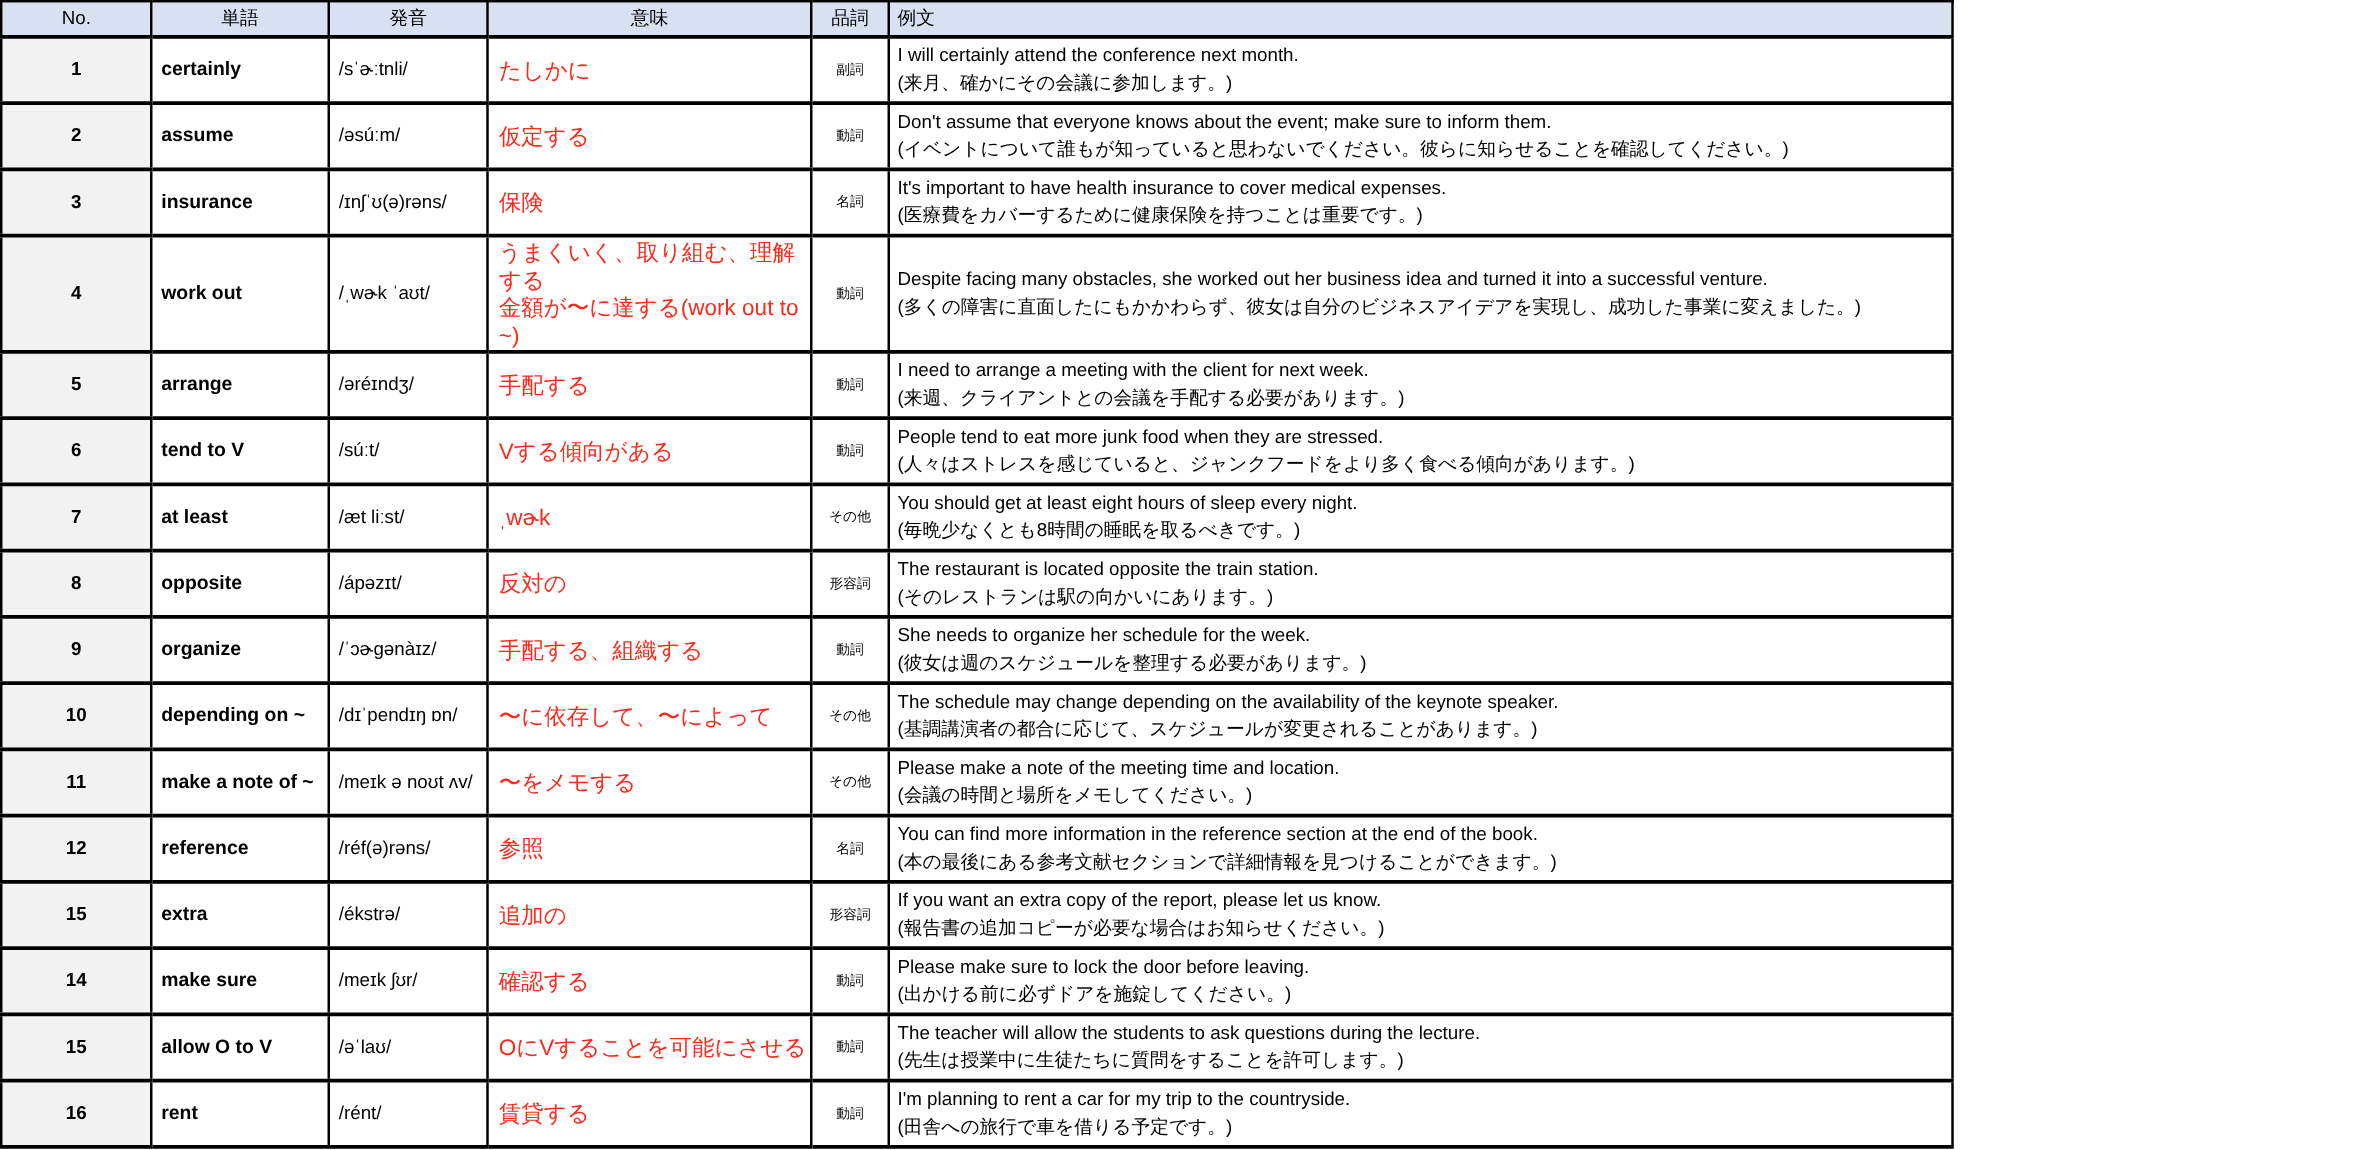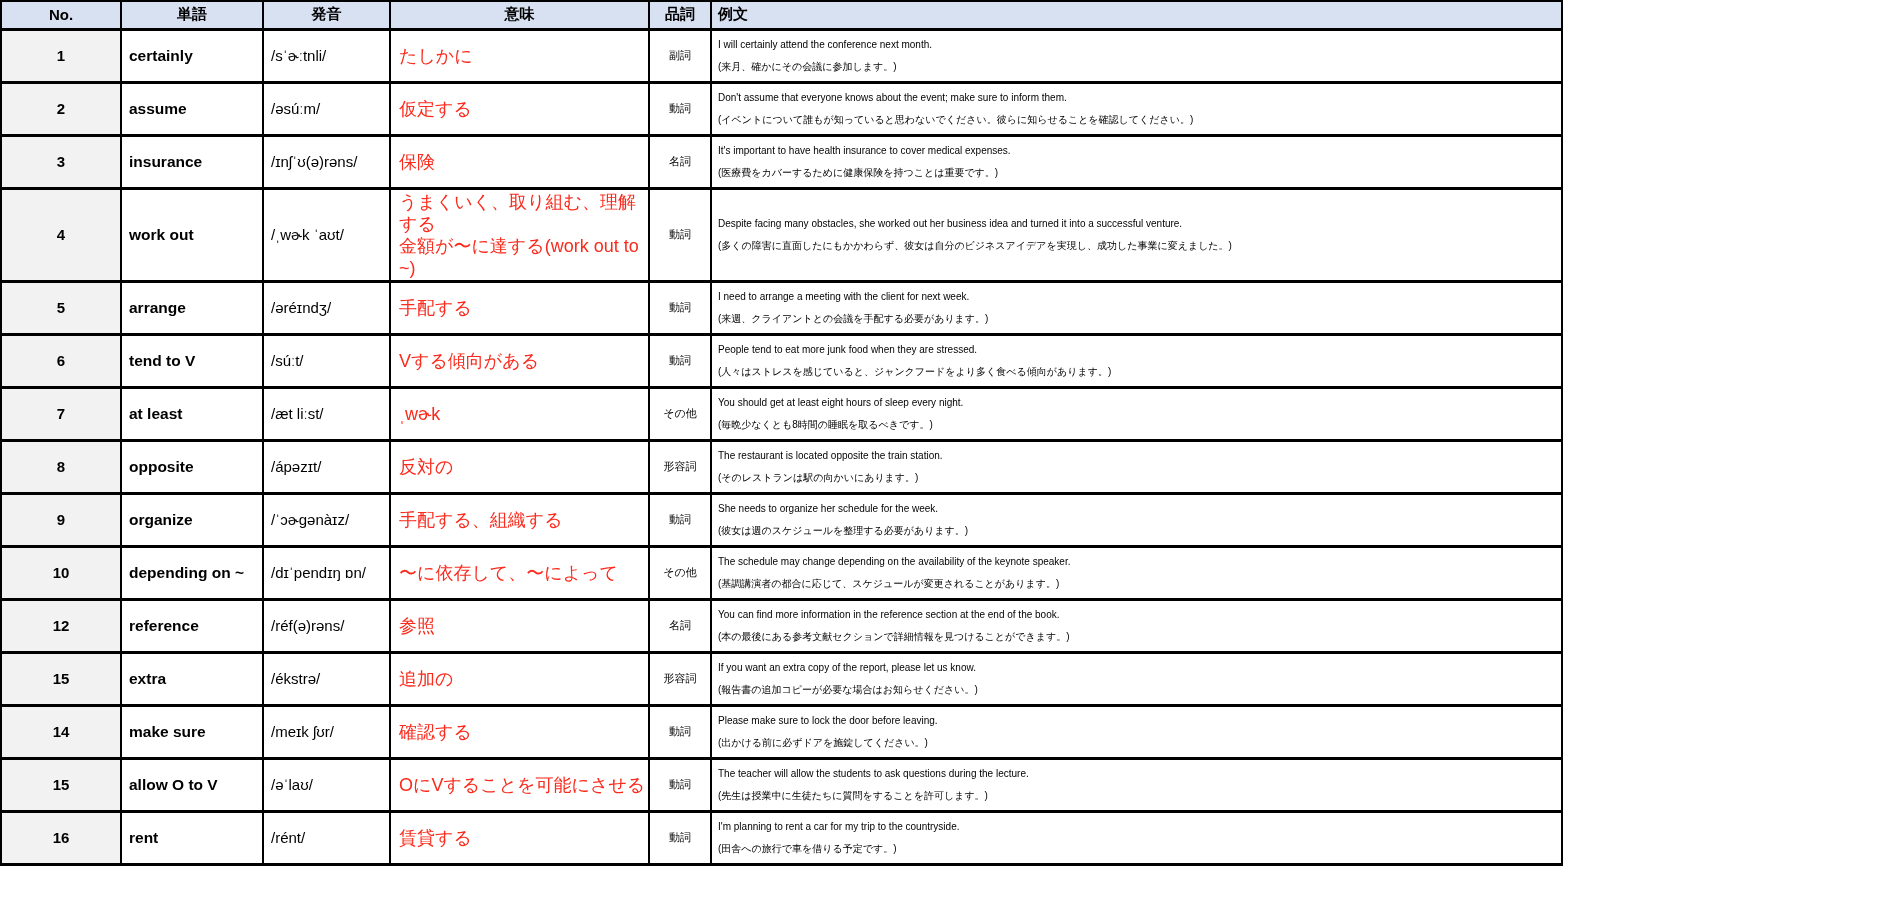--- a/index.html
+++ b/index.html
@@ -29,21 +29,21 @@
     border-top: 3px solid var(--border, #000);
     border-bottom: 3px solid var(--border, #000);
     box-sizing: border-box;
     vertical-align: middle;
     overflow: hidden;
   }
   thead th {
     background: var(--header-bg, #d8e1f1);
     height: 28px;
     font-size: 15px;
-    font-weight: bold;
+    font-weight: normal;
     text-align: center;
     color: #000;
     padding: 0;
     border-top-width: 2px;
   }
   thead th.h-example { text-align: left; padding-left: 6px; }
 
   tbody td { height: 53px; font-size: 15px; color: #000; }
 
   td.num-cell {
@@ -69,21 +69,21 @@
   }
   td.pos-cell {
     text-align: center;
     padding: 0;
     font-size: 11px;
     white-space: nowrap;
   }
   td.example-cell {
     padding-left: 6px;
     line-height: 21.5px;
-    font-size: 10px;
+    font-size: 15px;
   }
 </style>
 </head>
 <body>
 
 <table class="vocab">
   <colgroup>
     <col class="c-no">
       <col class="c-word">
       <col class="c-pron">
@@ -236,20 +236,33 @@
     <td class="meaning-cell">
           <div>〜に依存して、〜によって</div>
         </td>
     <td class="pos-cell">その他</td>
     <td class="example-cell">
       <div class="ex-en">The schedule may change depending on the availability of the keynote speaker.</div>
       <div class="ex-ja">(基調講演者の都合に応じて、スケジュールが変更されることがあります。)</div>
     </td>
   </tr>
 
+  <tr>
+    <td class="num-cell">11</td>
+    <td class="word-cell">make a note of ~</td>
+    <td class="pron-cell">/meɪk ə noʊt ʌv/</td>
+    <td class="meaning-cell">
+          <div>〜をメモする</div>
+        </td>
+    <td class="pos-cell">その他</td>
+    <td class="example-cell">
+      <div class="ex-en">Please make a note of the meeting time and location.</div>
+      <div class="ex-ja">(会議の時間と場所をメモしてください。)</div>
+    </td>
+  </tr>
 
   <tr>
     <td class="num-cell">12</td>
     <td class="word-cell">reference</td>
     <td class="pron-cell">/réf(ə)rəns/</td>
     <td class="meaning-cell">
           <div>参照</div>
         </td>
     <td class="pos-cell">名詞</td>
     <td class="example-cell">

